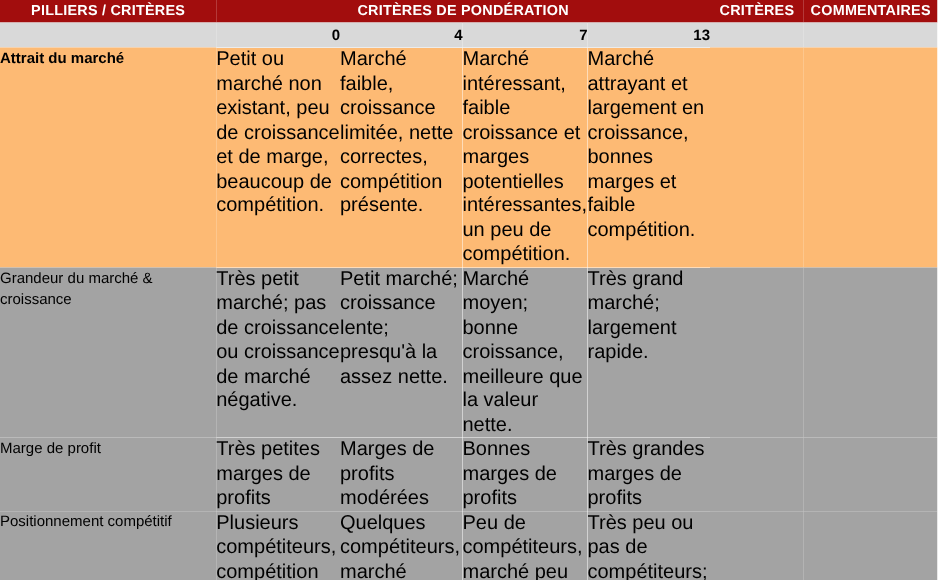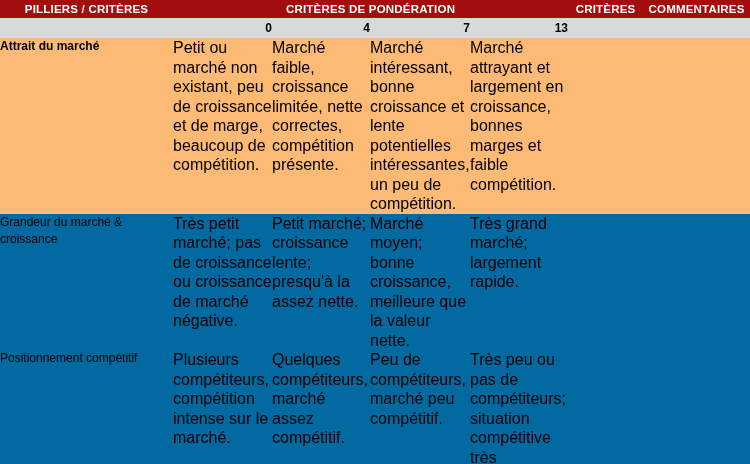--- a/index.html
+++ b/index.html
@@ -60,21 +60,21 @@
     line-height: 20px;
     border-bottom: 1.5px solid #2a2a2a;
     border-top: 1px solid #2a2a2a;
   }
   .scl.blank { border-right: 0; }
   .scl-div { border-right: 1px solid #8a8a8a; }
   .scl-hard { border-right: 1.5px solid #2a2a2a; }
 
   
   .row-pink td { background: #fdba74; }
-  .row-white td { background: #0369a1; }
+  .row-white td { background: #a3a3a3; }
 
   td.crit {
     font-size: 12px;
     color: #000000;
     vertical-align: bottom;
     padding: 0 6px 4px 18px;
     line-height: 17px;
     border-right: 1.5px solid #2a2a2a;
     border-bottom: 1.5px solid #2a2a2a;
   }
@@ -132,36 +132,45 @@
     <td class="scl scl-div">7</td>
     <td class="scl scl-hard">13</td>
     <td class="scl scl-div"></td>
     <td class="scl"></td>
   </tr>
 
   <tr class="r1 row-pink">
     <td class="crit bold">Attrait du marché</td>
     <td class="desc">Petit ou marché non existant, peu de croissance et de marge, beaucoup de compétition.</td>
     <td class="desc">Marché faible, croissance limitée, nette correctes, compétition présente.</td>
-    <td class="desc">Marché intéressant, bonne croissance et lente potentielles intéressantes, un peu de compétition.</td>
+    <td class="desc">Marché intéressant, faible croissance et marges potentielles intéressantes, un peu de compétition.</td>
     <td class="desc">Marché attrayant et largement en croissance, bonnes marges et faible compétition.</td>
     <td class="fill"></td>
     <td class="fill last"></td>
   </tr>
 
   <tr class="r2 row-white">
     <td class="crit">Grandeur du marché &amp; croissance</td>
     <td class="desc">Très petit marché; pas de croissance ou croissance de marché négative.</td>
     <td class="desc">Petit marché; croissance lente; presqu'à la assez nette.</td>
     <td class="desc">Marché moyen; bonne croissance, meilleure que la valeur nette.</td>
     <td class="desc">Très grand marché; largement rapide.</td>
     <td class="fill"></td>
     <td class="fill last"></td>
   </tr>
 
+  <tr class="r3 row-white">
+    <td class="crit">Marge de profit</td>
+    <td class="desc">Très petites marges de profits</td>
+    <td class="desc">Marges de profits modérées</td>
+    <td class="desc">Bonnes marges de profits</td>
+    <td class="desc">Très grandes marges de profits</td>
+    <td class="fill"></td>
+    <td class="fill last"></td>
+  </tr>
 
   <tr class="r4 row-white">
     <td class="crit">Positionnement compétitif</td>
     <td class="desc">Plusieurs compétiteurs, compétition intense sur le marché.</td>
     <td class="desc">Quelques compétiteurs, marché assez compétitif.</td>
     <td class="desc">Peu de compétiteurs, marché  peu compétitif.</td>
     <td class="desc">Très peu ou pas de compétiteurs; situation compétitive très  favorable.</td>
     <td class="fill"></td>
     <td class="fill last"></td>
   </tr>

